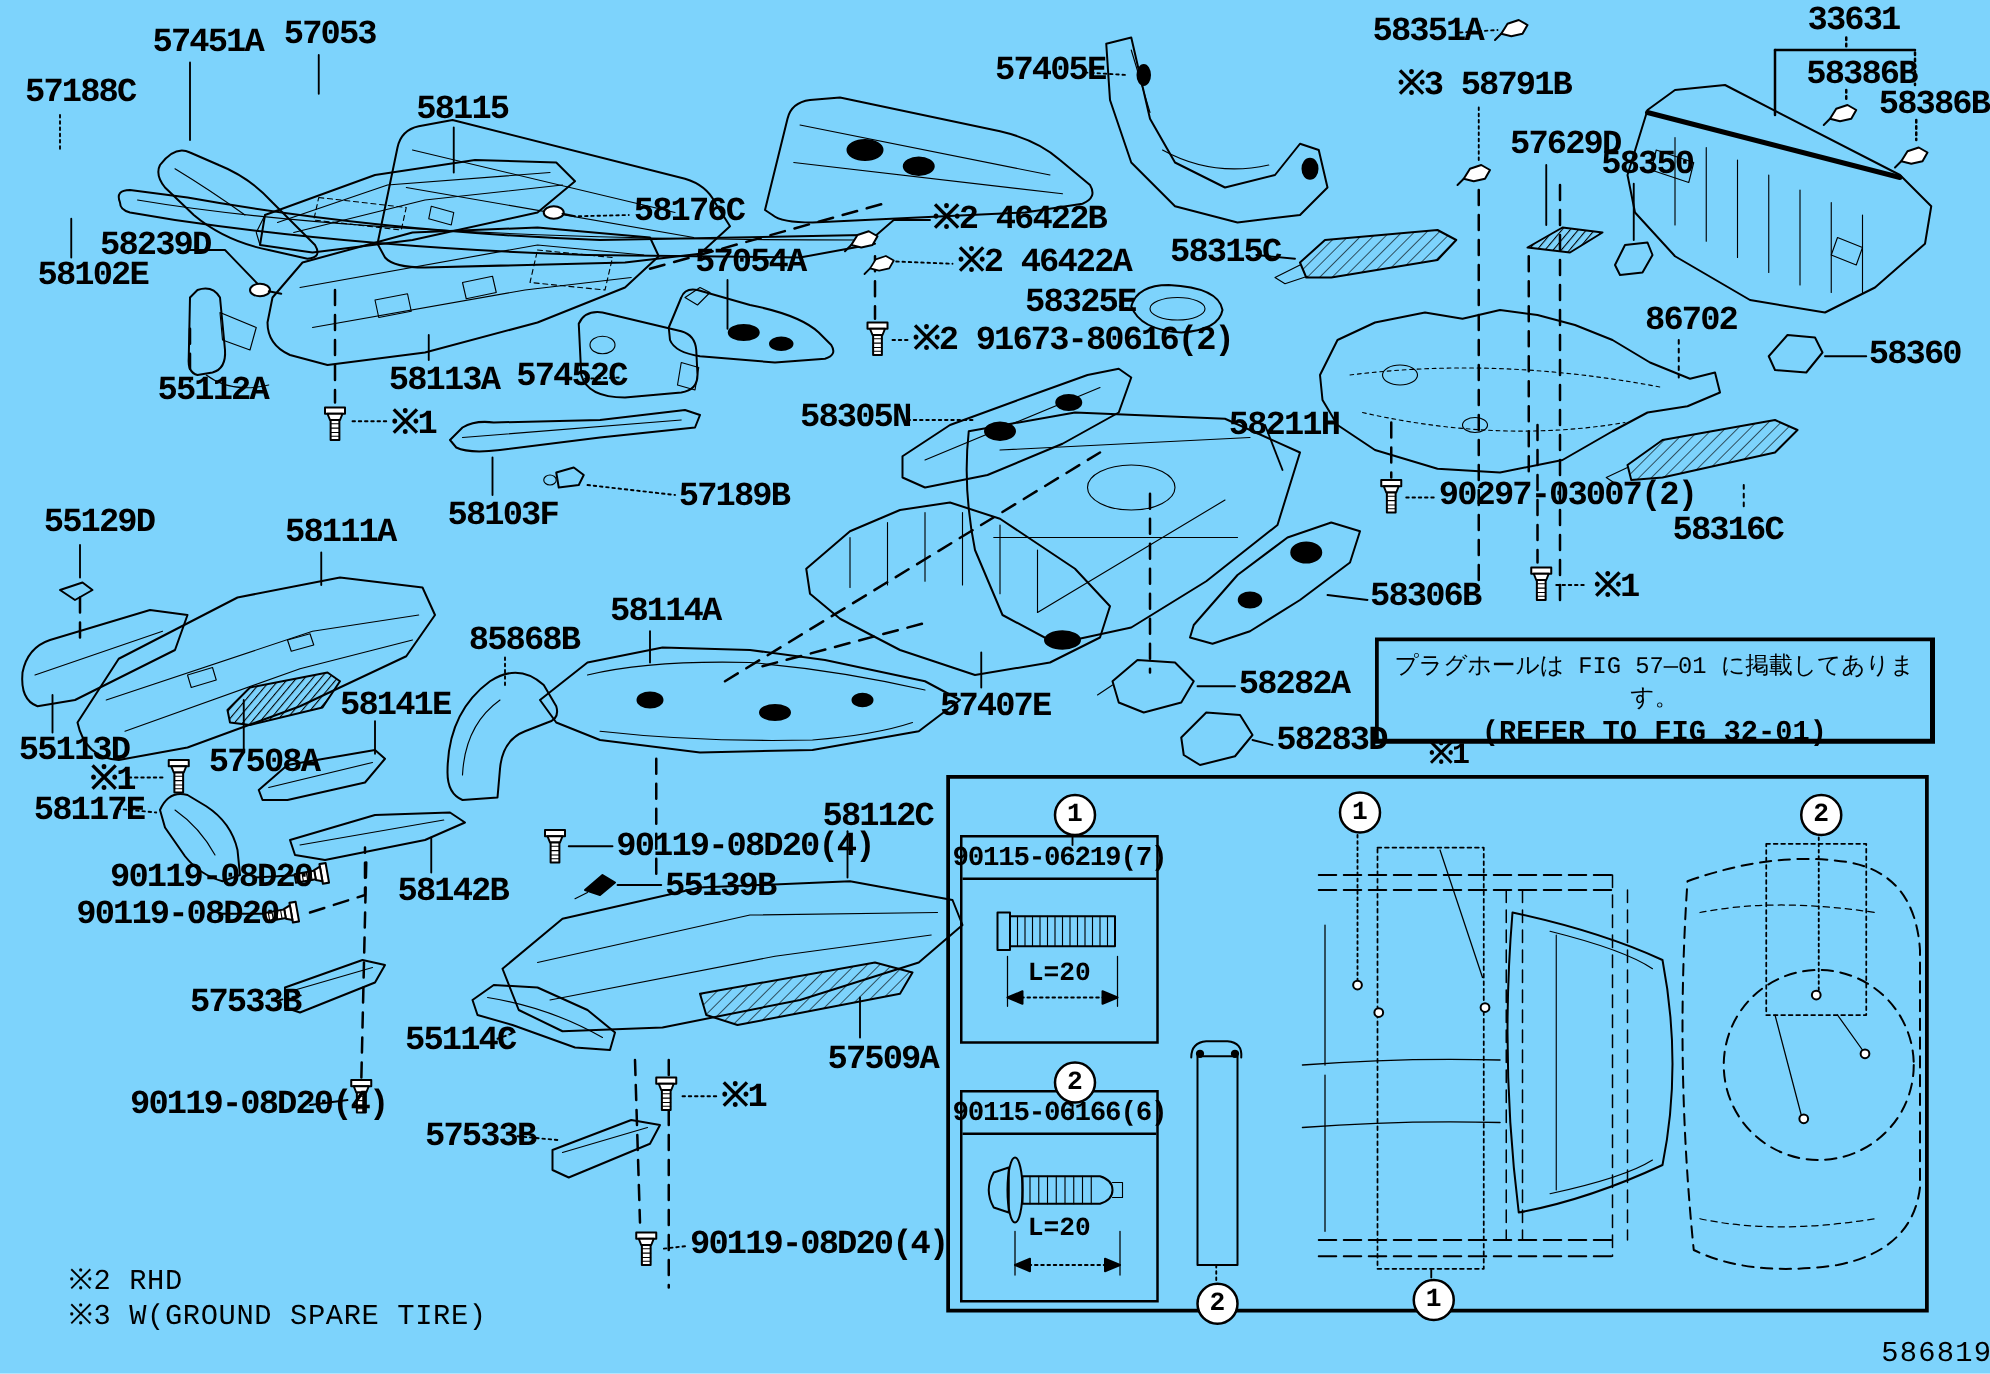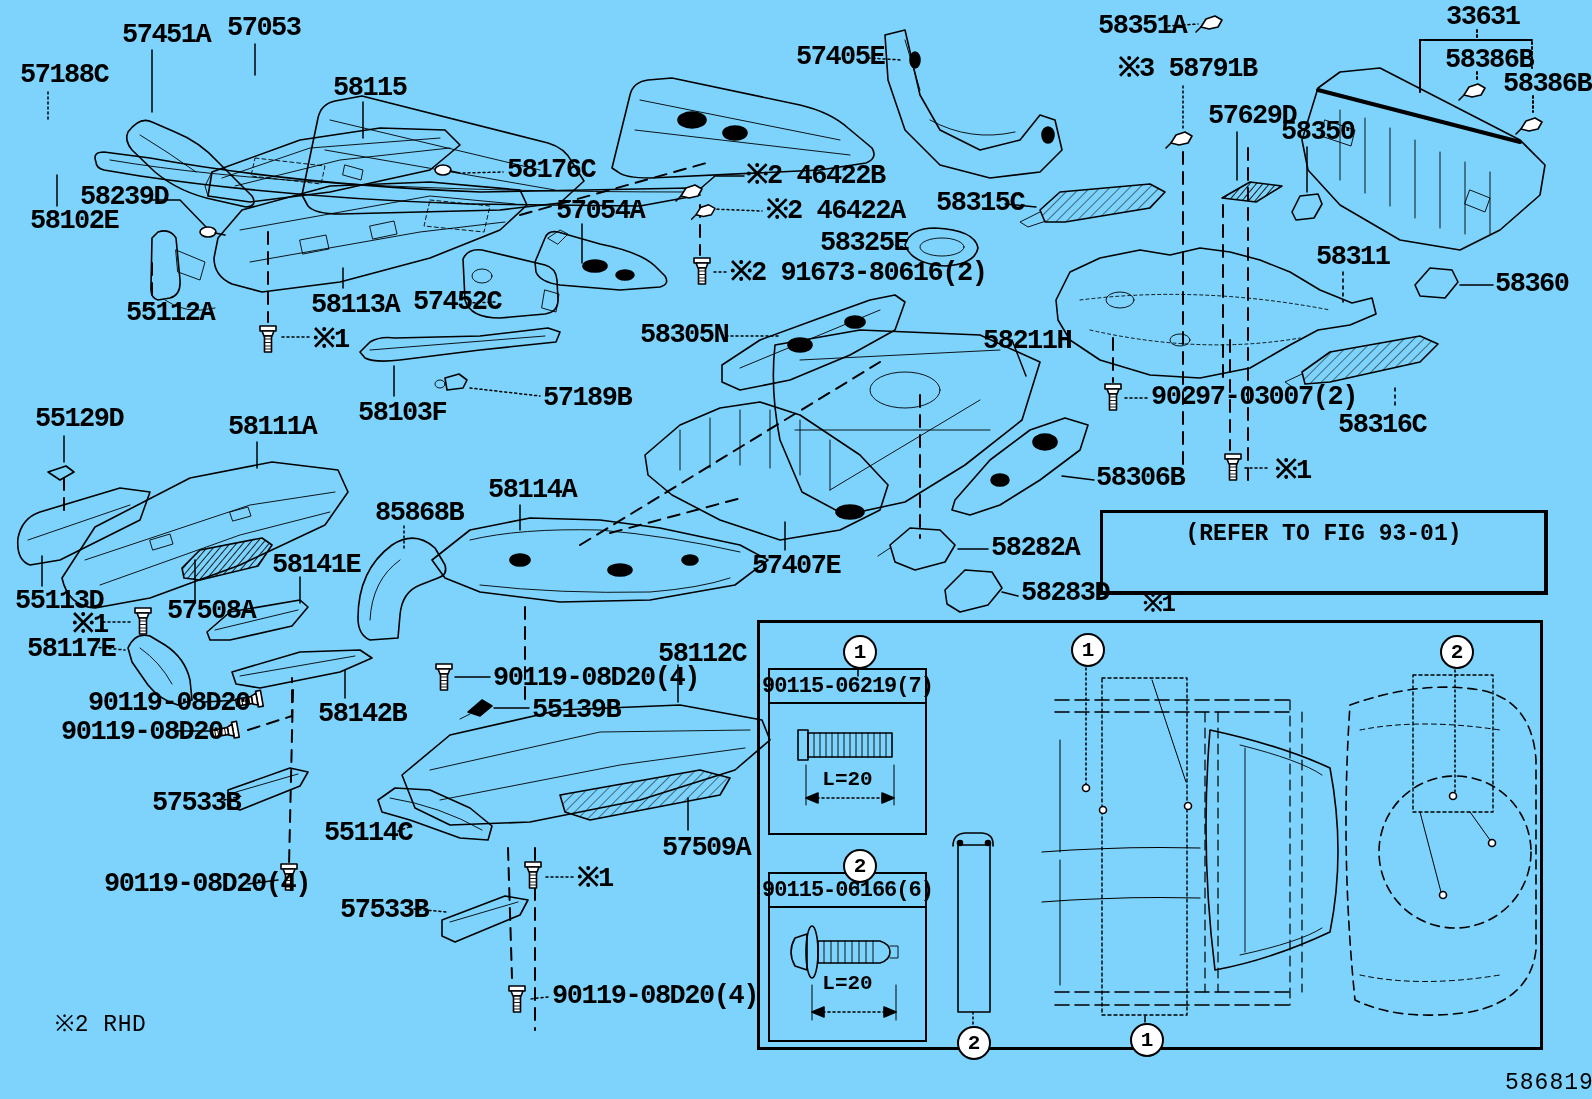--- a/index.html
+++ b/index.html
@@ -389,21 +389,21 @@
   <div class="pl" style="left:796px;top:44px">57405E</div>
   <div class="pl" style="left:1098px;top:13px">58351A</div>
   <div class="pl" style="left:1118px;top:56px">※3 58791B</div>
   <div class="pl" style="left:1208px;top:103px">57629D</div>
   <div class="pl" style="left:1281px;top:119px">58350</div>
   <div class="pl" style="left:1446px;top:4px">33631</div>
   <div class="pl" style="left:1445px;top:47px">58386B</div>
   <div class="pl" style="left:1503px;top:71px">58386B</div>
   <div class="pl" style="left:936px;top:190px">58315C</div>
   <div class="pl" style="left:983px;top:328px">58211H</div>
-  <div class="pl" style="left:1316px;top:244px">58311</div>
+  <div class="pl" style="left:1316px;top:244px">86702</div>
   <div class="pl" style="left:1495px;top:271px">58360</div>
   <div class="pl" style="left:1151px;top:384px">90297-03007(2)</div>
   <div class="pl" style="left:1338px;top:412px">58316C</div>
   <div class="pl" style="left:1096px;top:465px">58306B</div>
   <div class="pl" style="left:991px;top:535px">58282A</div>
   <div class="pl" style="left:1021px;top:580px">58283D</div>
   <div class="pl" style="left:1275px;top:458px">※1</div>
   <div class="pl" style="left:35px;top:406px">55129D</div>
   <div class="pl" style="left:228px;top:414px">58111A</div>
   <div class="pl" style="left:358px;top:400px">58103F</div>
@@ -426,35 +426,37 @@
   <div class="pl" style="left:658px;top:641px">58112C</div>
   <div class="pl" style="left:662px;top:835px">57509A</div>
   <div class="pl" style="left:577px;top:866px">※1</div>
   <div class="pl" style="left:340px;top:897px">57533B</div>
   <div class="pl" style="left:552px;top:983px">90119-08D20(4)</div>
   <div class="pl" style="left:752px;top:553px">57407E</div>
   <div class="pl" style="left:640px;top:322px">58305N</div>
   <div class="pl sm" style="left:1143px;top:593px">※1</div>
 
   <div class="notebox" style="left:1100px;top:510px;width:441px;height:72px">
-    <div class="rf">(REFER TO FIG 93-01)</div>
+    <div class="jp">プラグホールは FIG 57—01 に掲載してあります。</div>
+    <div class="rf">(REFER TO FIG 32-01)</div>
   </div>
 
   <div class="insetbox" style="left:757px;top:620px;width:780px;height:424px"></div>
   <div class="cnum" style="left:843px;top:635px">1</div>
   <div class="legbox" style="left:768px;top:668px;width:155px;height:163px">
     <div class="leghead">90115-06219(7)</div>
     <div class="ldim" style="top:98px">L=20</div>
   </div>
   <div class="cnum" style="left:843px;top:849px">2</div>
   <div class="legbox" style="left:768px;top:872px;width:155px;height:166px">
     <div class="leghead">90115-06166(6)</div>
     <div class="ldim" style="top:98px">L=20</div>
   </div>
   <div class="cnum" style="left:1071px;top:633px">1</div>
   <div class="cnum" style="left:1440px;top:635px">2</div>
   <div class="cnum" style="left:957px;top:1026px">2</div>
   <div class="cnum" style="left:1130px;top:1023px">1</div>
 
   <div class="fn" style="left:55px;top:1014px">※2 RHD</div>
+  <div class="fn" style="left:55px;top:1042px">※3 W(GROUND SPARE TIRE)</div>
   <div class="figid" style="left:1505px;top:1070px">586819A</div>
 
 </div>
 
 </body></html>

